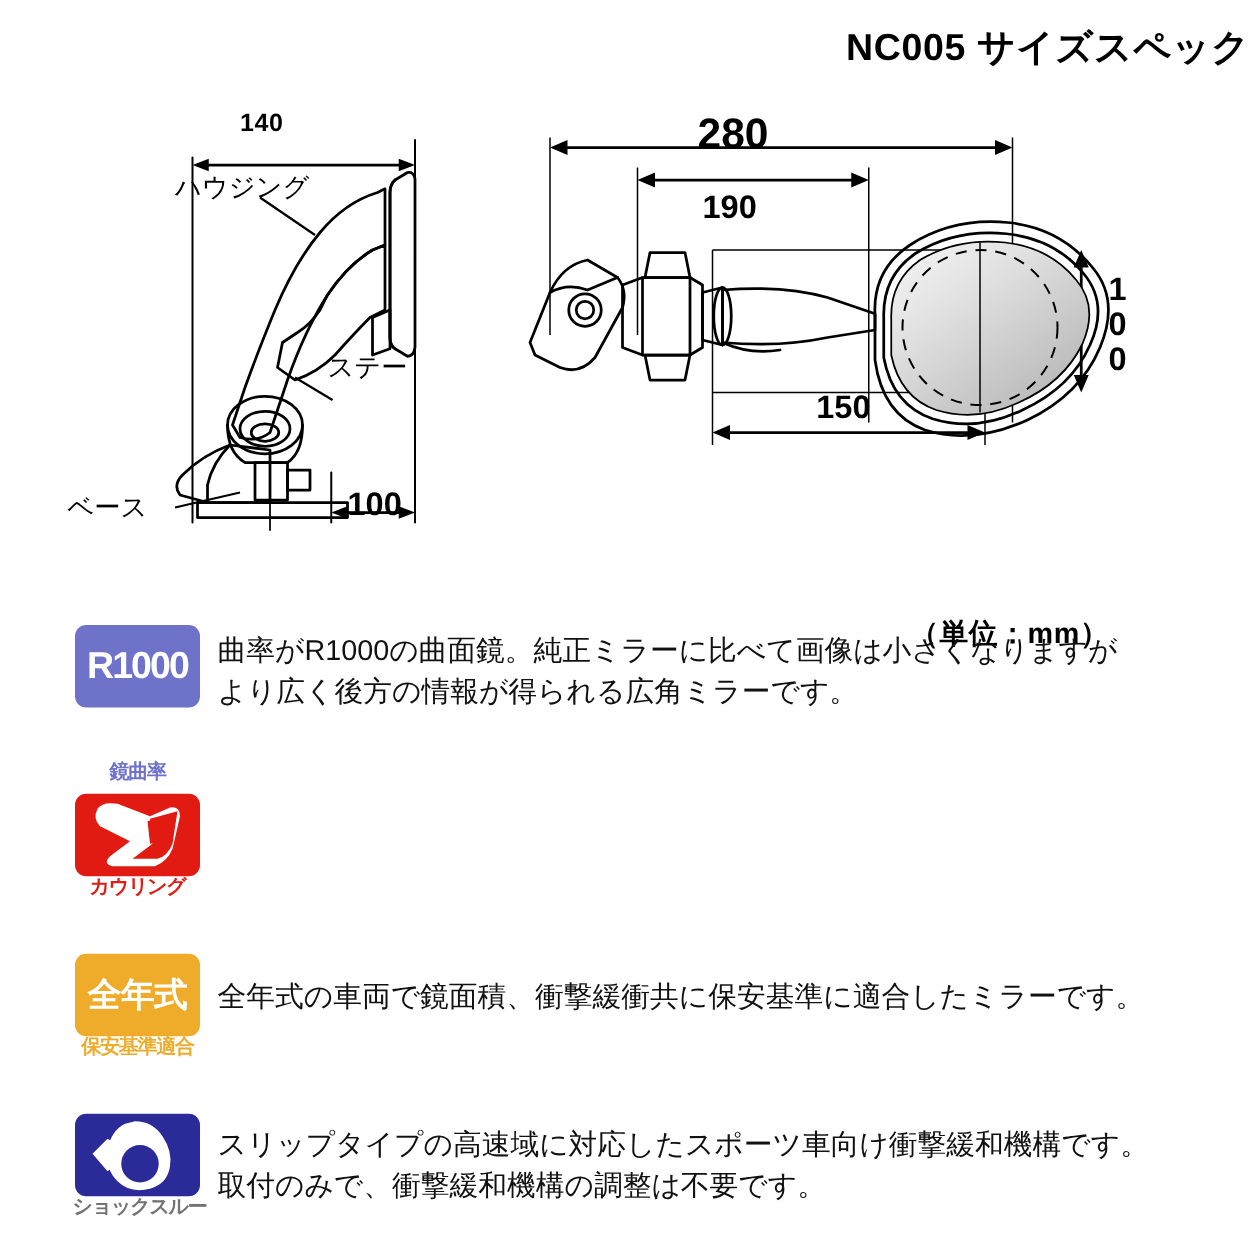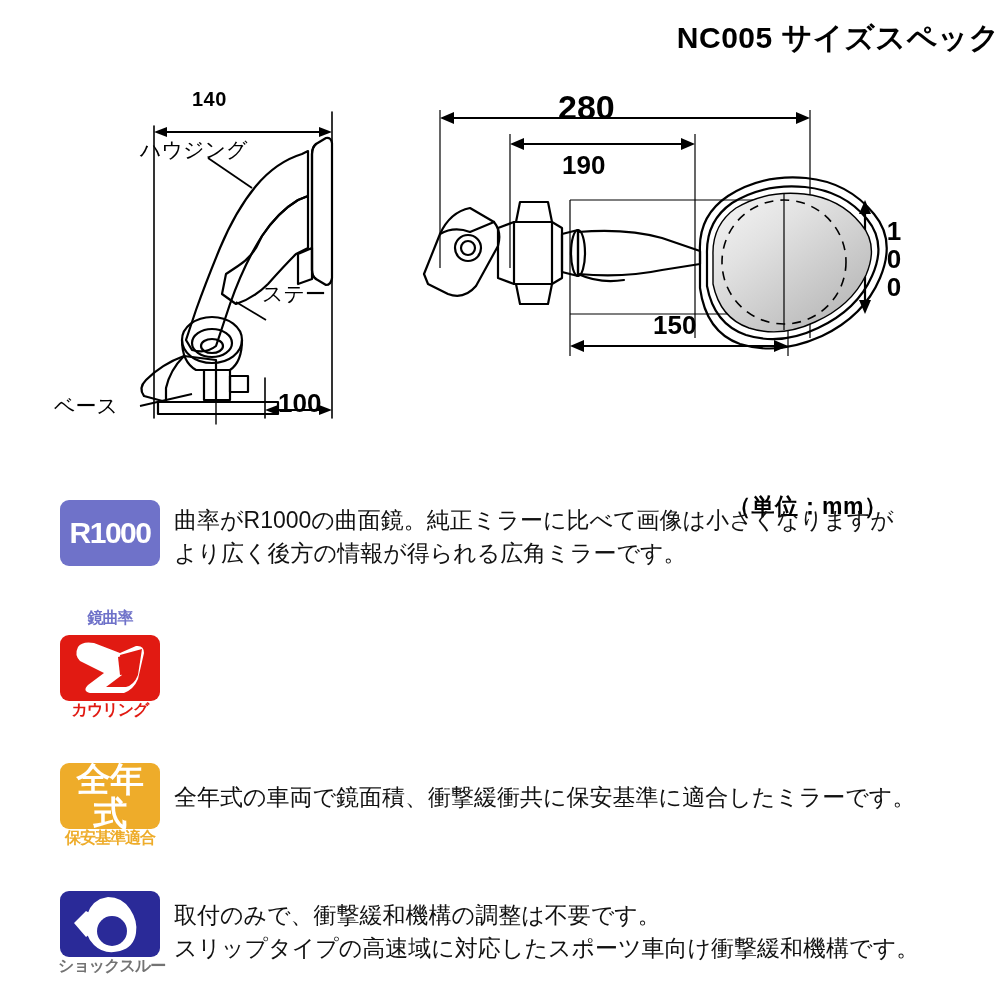--- a/index.html
+++ b/index.html
@@ -96,21 +96,21 @@
     left: 0; right: 0;
     top: 50%;
     transform: translateY(-50%);
     font-size: 30px;
     font-weight: bold;
     color: #ffffff;
     letter-spacing: -1.5px;
     line-height: 1;
   }
   .badge-main-text.small {
-    font-size: 34px;
+    font-size: 27px;
     letter-spacing: -0.5px;
   }
   .feature-text {
     flex: 1;
     margin-left: 12px;
     margin-top: 12px;
     font-size: 23px;
     line-height: 1.45;
     letter-spacing: 0px;
     color: #111;
@@ -348,18 +348,18 @@
         <svg width="100" height="66" viewBox="0 0 100 66">
           <path d="M48,6 Q62,6 70,18 Q78,30 76,42 Q74,56 60,60 Q44,64 34,54
                    Q24,44 26,30 Q28,14 40,8 Z" fill="#ffffff"></path>
           <circle cx="52" cy="40" r="15" fill="#2a2a98"></circle>
           <path d="M26,20 L14,32 L26,46 L34,40 Q28,32 33,24 Z" fill="#ffffff"></path>
         </svg>
       </div>
       <div class="badge-sub" id="badge-sub-3" style="color: #737373;">ショックスルー</div>
     </div>
     <div class="feature-text">
+      <span class="line">スリップタイプの高速域に対応したスポーツ車向け衝撃緩和機構です。</span>
       <span class="line">取付のみで、衝撃緩和機構の調整は不要です。</span>
-      <span class="line">スリップタイプの高速域に対応したスポーツ車向け衝撃緩和機構です。</span>
     </div>
   </div>
 
 </div>
 
 </body></html>

